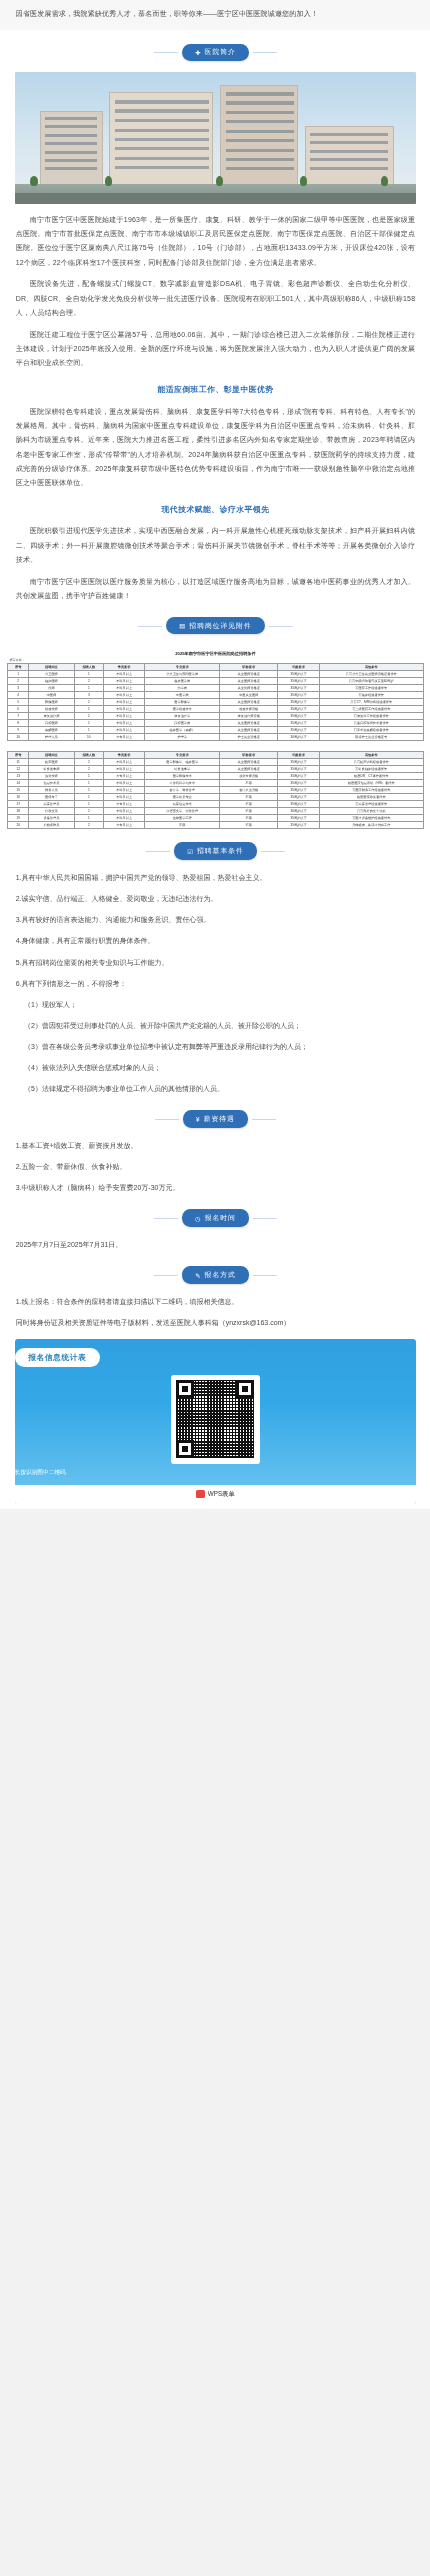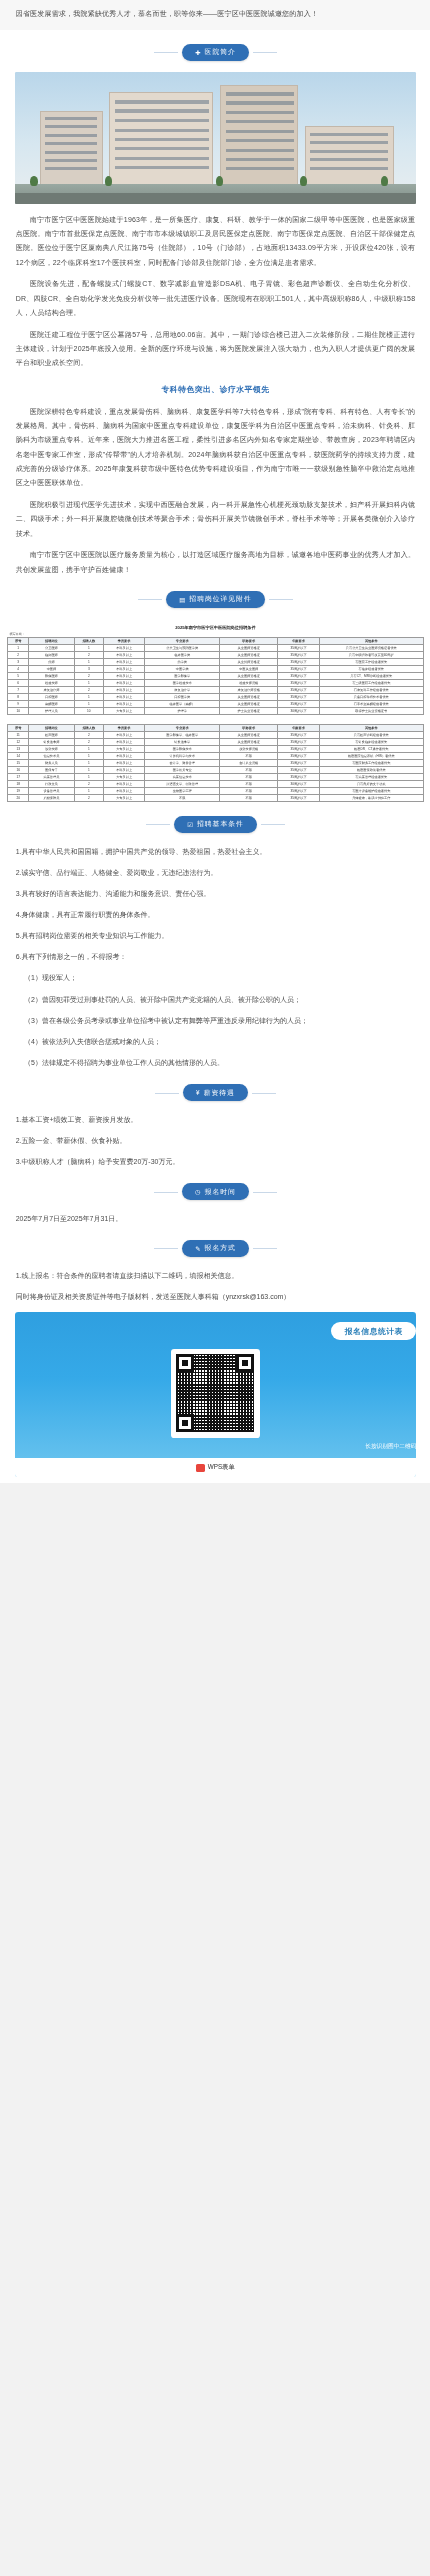--- a/index.html
+++ b/index.html
@@ -134,21 +134,21 @@
   .cond p { margin-bottom: 6.8px; }
   .cond .sub { text-indent: 0; padding-left: 1.2em; }
 
   .salary p, .time p, .apply p { margin-bottom: 6.8px; }
 
   .qr-card {
     margin: 8.4px 14.6px 0 14.6px;
     background: linear-gradient(180deg,#2f9fe0 0%, #35a9e8 40%, #6ec6ef 100%);
     border-radius: 3.1px;
     padding: 9.4px 0 0 0;
-    text-align: right;
+    text-align: left;
     position: relative;
     overflow: hidden;
   }
   .qr-title {
     background:#ffffff;
     color:#2a7fb8;
     font-size: 7.8px;
     font-weight:bold;
     display:inline-block;
     padding:3.7px 13.6px;
@@ -242,22 +242,23 @@
       <div class="hero-tree" style="left:201px;"></div>
       <div class="hero-tree" style="left:285px;"></div>
       <div class="hero-tree" style="left:366px;"></div>
     </div>
   </div>
 
   <div class="body-text">
     <p>南宁市医宁区中医医院始建于1963年，是一所集医疗、康复、科研、教学于一体的国家二级甲等中医医院，也是医家级重点医院。南宁市首批医保定点医院、南宁市市本级城镇职工及居民医保定点医院、南宁市医保定点医院、自治区干部保健定点医院。医位位于医宁区厦南典八尺江路75号（住院部），10号（门诊部），占地面积13433.09平方米，开设床位420张，设有12个病区，22个临床科室17个医技科室，同时配备门诊部及住院部门诊，全方位满足患者需求。</p>
     <p>医院设备先进，配备螺旋式门螺旋CT、数字减影血管造影DSA机、电子胃镜、彩色超声诊断仪、全自动生化分析仪、DR、四肢CR、全自动化学发光免疫分析仪等一批先进医疗设备。医院现有在职职工501人，其中高级职称86人，中级职称158人，人员结构合理。</p>
     <p>医院迁建工程位于医宁区公墓路57号，总用地60.06亩。其中，一期门诊综合楼已进入二次装修阶段，二期住院楼正进行主体建设，计划于2025年底投入使用。全新的医疗环境与设施，将为医院发展注入强大动力，也为入职人才提供更广阔的发展平台和职业成长空间。</p>
-    <div class="subhead">专科特色突出、诊疗水平领先</div>
+    <div class="subhead">能适应倒班工作、彰显中医优势</div>
     <p>医院深耕特色专科建设，重点发展骨伤科、脑病科、康复医学科等7大特色专科，形成"院有专科、科有特色、人有专长"的发展格局。其中，骨伤科、脑病科为国家中医重点专科建设单位，康复医学科为自治区中医重点专科，治未病科、针灸科、肛肠科为市级重点专科。近年来，医院大力推进名医工程，柔性引进多名区内外知名专家定期坐诊、带教查房，2023年聘请区内名老中医专家工作室，形成"传帮带"的人才培养机制。2024年脑病科获自治区中医重点专科，获医院药学的持续支持力度，建成完善的分级诊疗体系。2025年康复科获市级中医特色优势专科建设项目，作为南宁市唯一一获级别急性脑卒中救治定点地推区之中医医联体单位。</p>
+    <div class="subhead">现代技术赋能、诊疗水平领先</div>
     <p>医院积极引进现代医学先进技术，实现中西医融合发展，内一科开展急性心机梗死颈动脉支架技术，妇产科开展妇科内镜二、四级手术；外一科开展腹腔镜微创技术等聚合手术；骨伤科开展关节镜微创手术，脊柱手术等等；开展各类微创介入诊疗技术。</p>
     <p>南宁市医宁区中医医院以医疗服务质量为核心，以打造区域医疗服务高地为目标，诚邀各地中医药事业的优秀人才加入。共创发展蓝图，携手守护百姓健康！</p>
   </div>
 
   <div class="section-header">
     <span class="pill-wrap">
       <span class="pill">
         <span class="ico">▤</span><span>招聘岗位详见附件</span>
       </span>
     </span>

